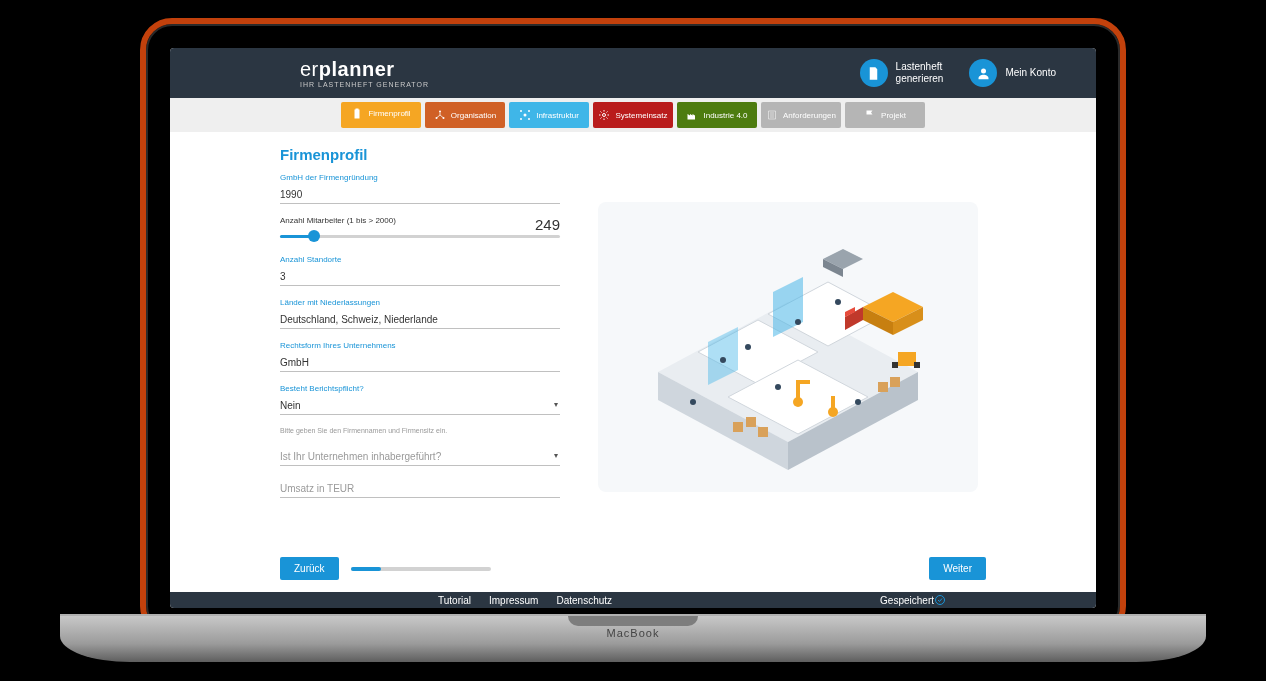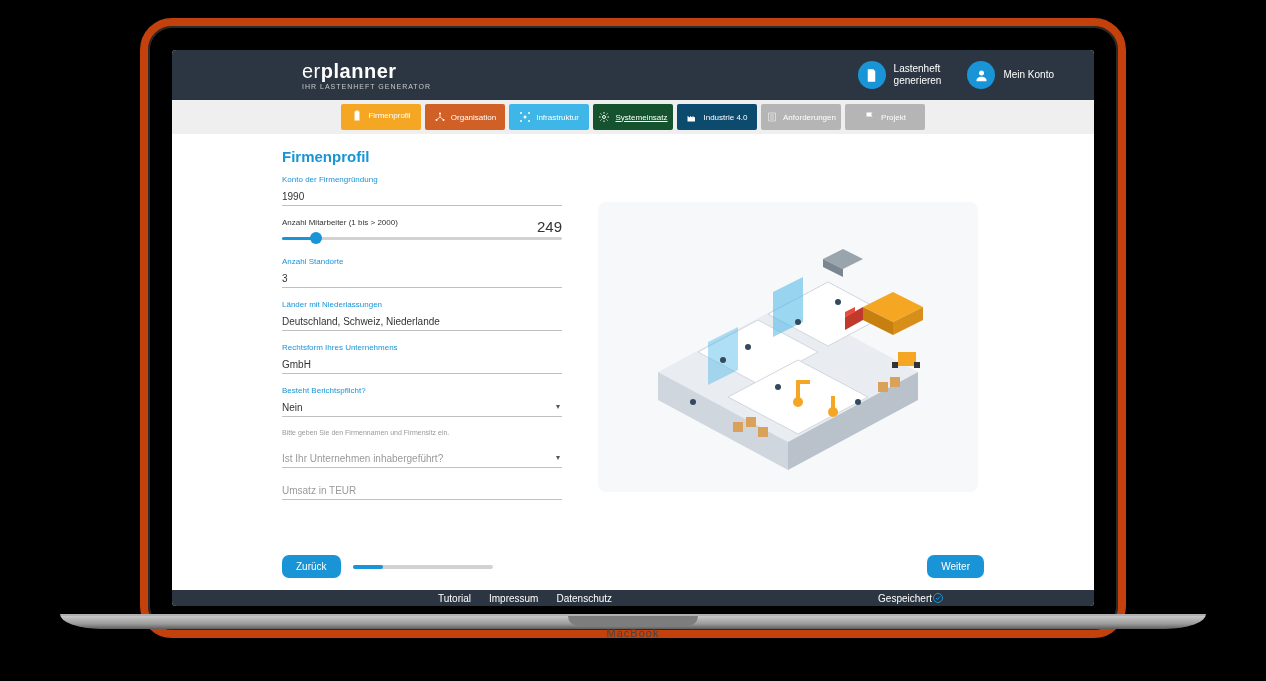--- a/index.html
+++ b/index.html
@@ -1,25 +1,25 @@
 <!DOCTYPE html>
 <html><head>
 <meta charset="utf-8">
 <style>
   * { box-sizing: border-box; margin: 0; padding: 0; font-family: Arial, Helvetica, sans-serif; }
   body { background: #000; width: 1266px; height: 681px; overflow: hidden; position: relative; }
 
   
   .laptop {
     position: absolute; left: 140px; top: 18px; width: 986px; height: 620px;
-    background: #000; border-radius: 32px; border: 8px solid #c2410c;
+    background: #000; border-radius: 32px; border: 6px solid #c2410c;
     box-shadow: inset 0 0 0 2px #2a2a2a;
   }
   .laptop-base {
-    position: absolute; left: 60px; top: 614px; width: 1146px; height: 15px;
+    position: absolute; left: 60px; top: 614px; width: 1146px; height: 48px;
     background: linear-gradient(180deg,#c8c8c8 0%, #9b9b9b 60%, #5e5e5e 100%);
     border-radius: 0 0 70px 70px / 0 0 26px 26px;
     border-top: 2px solid #b0b0b0;
   }
   .laptop-notch {
     position:absolute; left:50%; top:0; transform:translateX(-50%);
     width:130px; height:10px; background:#7d7d7d; border-radius:0 0 10px 10px;
   }
   .laptop-label{
     position:absolute; left:50%; top:11px; transform:translateX(-50%);
@@ -59,22 +59,22 @@
   .tab{
     height:26px; width:80px; display:flex; align-items:center; justify-content:center;
     gap:5px; font-size:8px; color:#fff; cursor:pointer; border-radius:2px;
   }
   .tab svg{ width:12px; height:12px; fill:#fff; }
   .tab.active{ border-bottom:3px solid #f5a623;}
   .tab.disabled{ background:#b5b5b5 !important; color:#fff;}
   .t-orange{ background:#f5a623;}
   .t-dorange{ background:#d06026;}
   .t-lblue{ background:#3fb6e8;}
-  .t-blue{ background:#14532d;text-decoration:underline;}
-  .t-dblue{ background:#0c4a6e;}
+  .t-blue{ background:#b91c1c;}
+  .t-dblue{ background:#4d7c0f;}
 
   
   .main{ flex:1; display:flex; padding:14px 110px 10px 110px; gap:30px; overflow:hidden;}
   .form-col{ width:280px; }
   .page-title{ color:#1994d7; font-size:15px; font-weight:600; margin-bottom:10px;}
   .field{ margin-bottom:12px; position:relative;}
   .fld-label{ color:#1994d7; font-size:8px; margin-bottom:2px; display:block;}
   .fld-input{
     width:100%; border:none; border-bottom:1px solid #c0c0c0; font-size:10px;
     padding:3px 0; background:transparent; outline:none; color:#333;
@@ -108,21 +108,21 @@
     display:flex; align-items:center; justify-content:center; position:relative;
     overflow:hidden;
   }
 
   
   .wizard{
     padding:0 110px 12px 110px; display:flex; align-items:center; gap:12px;
   }
   .btn{
     background:#1994d7; color:#fff; border:none; font-size:10px;
-    padding:6px 14px; cursor:pointer; border-radius:7px;
+    padding:6px 14px; cursor:pointer; border-radius:2px;
   }
   .progress{
     flex:0 0 140px; height:4px; background:#d2d2d2; border-radius:2px; position:relative;
   }
   .progress-fill{
     position:absolute; left:0; top:0; bottom:0; background:#1994d7; border-radius:2px;
   }
   .wiz-spacer{flex:1;}
 
   
@@ -223,21 +223,21 @@
             </svg>
           <span>Projekt</span>
         </div>
       </div>
 
       <div class="main">
         <div class="form-col">
           <div class="page-title">Firmenprofil</div>
 
           <div class="field">
-            <span class="fld-label">Konto der Firmengründung</span>
+            <span class="fld-label">GmbH der Firmengründung</span>
             <input class="fld-input" value="1990" style="">
           </div>
 
           <div class="field">
             <span class="small-label" style="color:#333;">
               <span>Anzahl Mitarbeiter (1 bis &gt; 2000)</span>
               <span class="value-right">249</span>
             </span>
             <div class="slider-wrap">
               <div class="slider">

